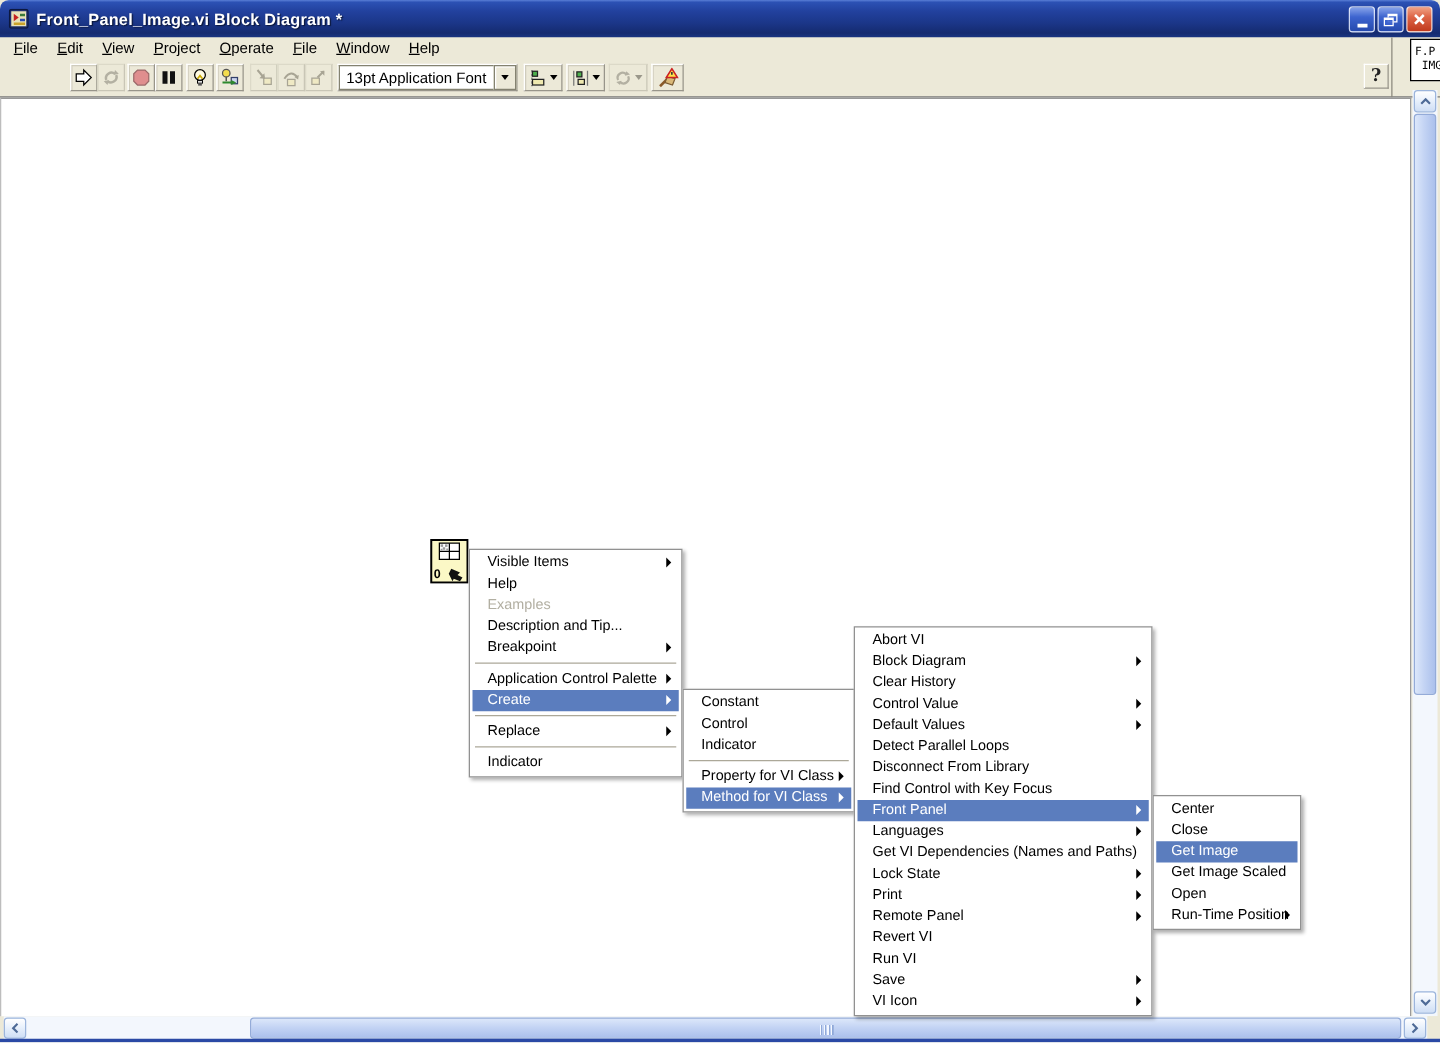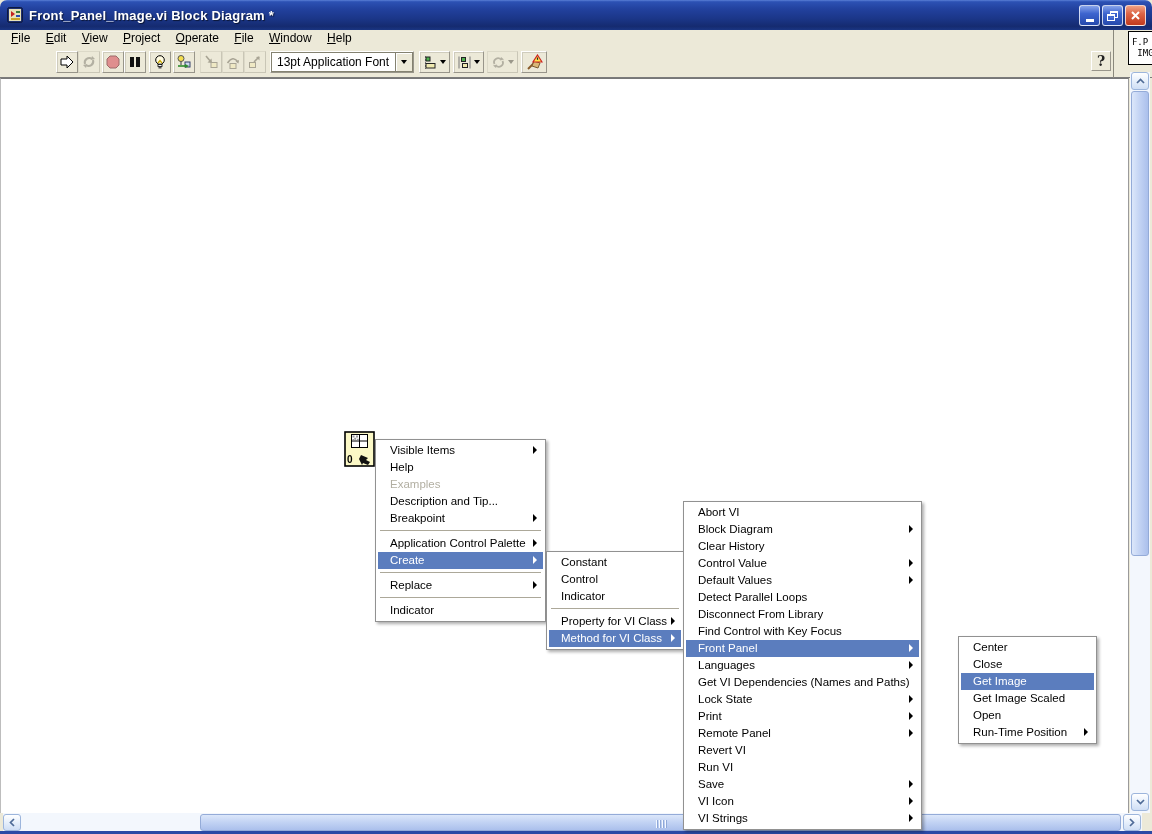--- a/index.html
+++ b/index.html
@@ -80,21 +80,21 @@
   .mi.hl { background:#5b7dbe; color:#fff; }
   .mi.dis { color:#b2afa2; }
   .arr { position:absolute; right:6px; top:4px; width:0; height:0;
      border-left:4px solid #000; border-top:4px solid transparent; border-bottom:4px solid transparent; }
   .mi.hl .arr { border-left-color:#fff; }
   .sep { height:8px; position:relative; }
   .sep .line { position:absolute; left:2px; right:2px; top:3px; border-top:1px solid #aca899; }
   #menu-node { left:375px; top:439px; width:171px; z-index:21; }
   #menu-create { left:546px; top:551px; width:138px; z-index:22; }
   #menu-method { left:683px; top:501px; width:239px; z-index:23; }
-  #menu-frontpanel { left:922px; top:636px; width:139px; z-index:24;margin-left:36px; }
+  #menu-frontpanel { left:922px; top:636px; width:119px; z-index:24; }
 </style>
 </head>
 <body>
 
 <div class="win">
 
   <div class="titlebar">
     <span class="app-icon">
       <svg width="16" height="16" viewBox="0 0 16 16">
         <rect x="0.5" y="0.5" width="15" height="15" rx="2" fill="#20306e" stroke="#0c1840"></rect>
@@ -343,21 +343,20 @@
     <div class="mi hl"><span>Front Panel</span><span class="arr"></span></div>
     <div class="mi"><span>Languages</span><span class="arr"></span></div>
     <div class="mi"><span>Get VI Dependencies (Names and Paths)</span></div>
     <div class="mi"><span>Lock State</span><span class="arr"></span></div>
     <div class="mi"><span>Print</span><span class="arr"></span></div>
     <div class="mi"><span>Remote Panel</span><span class="arr"></span></div>
     <div class="mi"><span>Revert VI</span></div>
     <div class="mi"><span>Run VI</span></div>
     <div class="mi"><span>Save</span><span class="arr"></span></div>
     <div class="mi"><span>VI Icon</span><span class="arr"></span></div>
-    <div class="mi"><span>VI Strings</span><span class="arr"></span></div>
   </div>
 
   <div class="menu" id="menu-frontpanel">
     <div class="mi"><span>Center</span></div>
     <div class="mi"><span>Close</span></div>
     <div class="mi hl"><span>Get Image</span></div>
     <div class="mi"><span>Get Image Scaled</span></div>
     <div class="mi"><span>Open</span></div>
     <div class="mi"><span>Run-Time Position</span><span class="arr"></span></div>
   </div>

